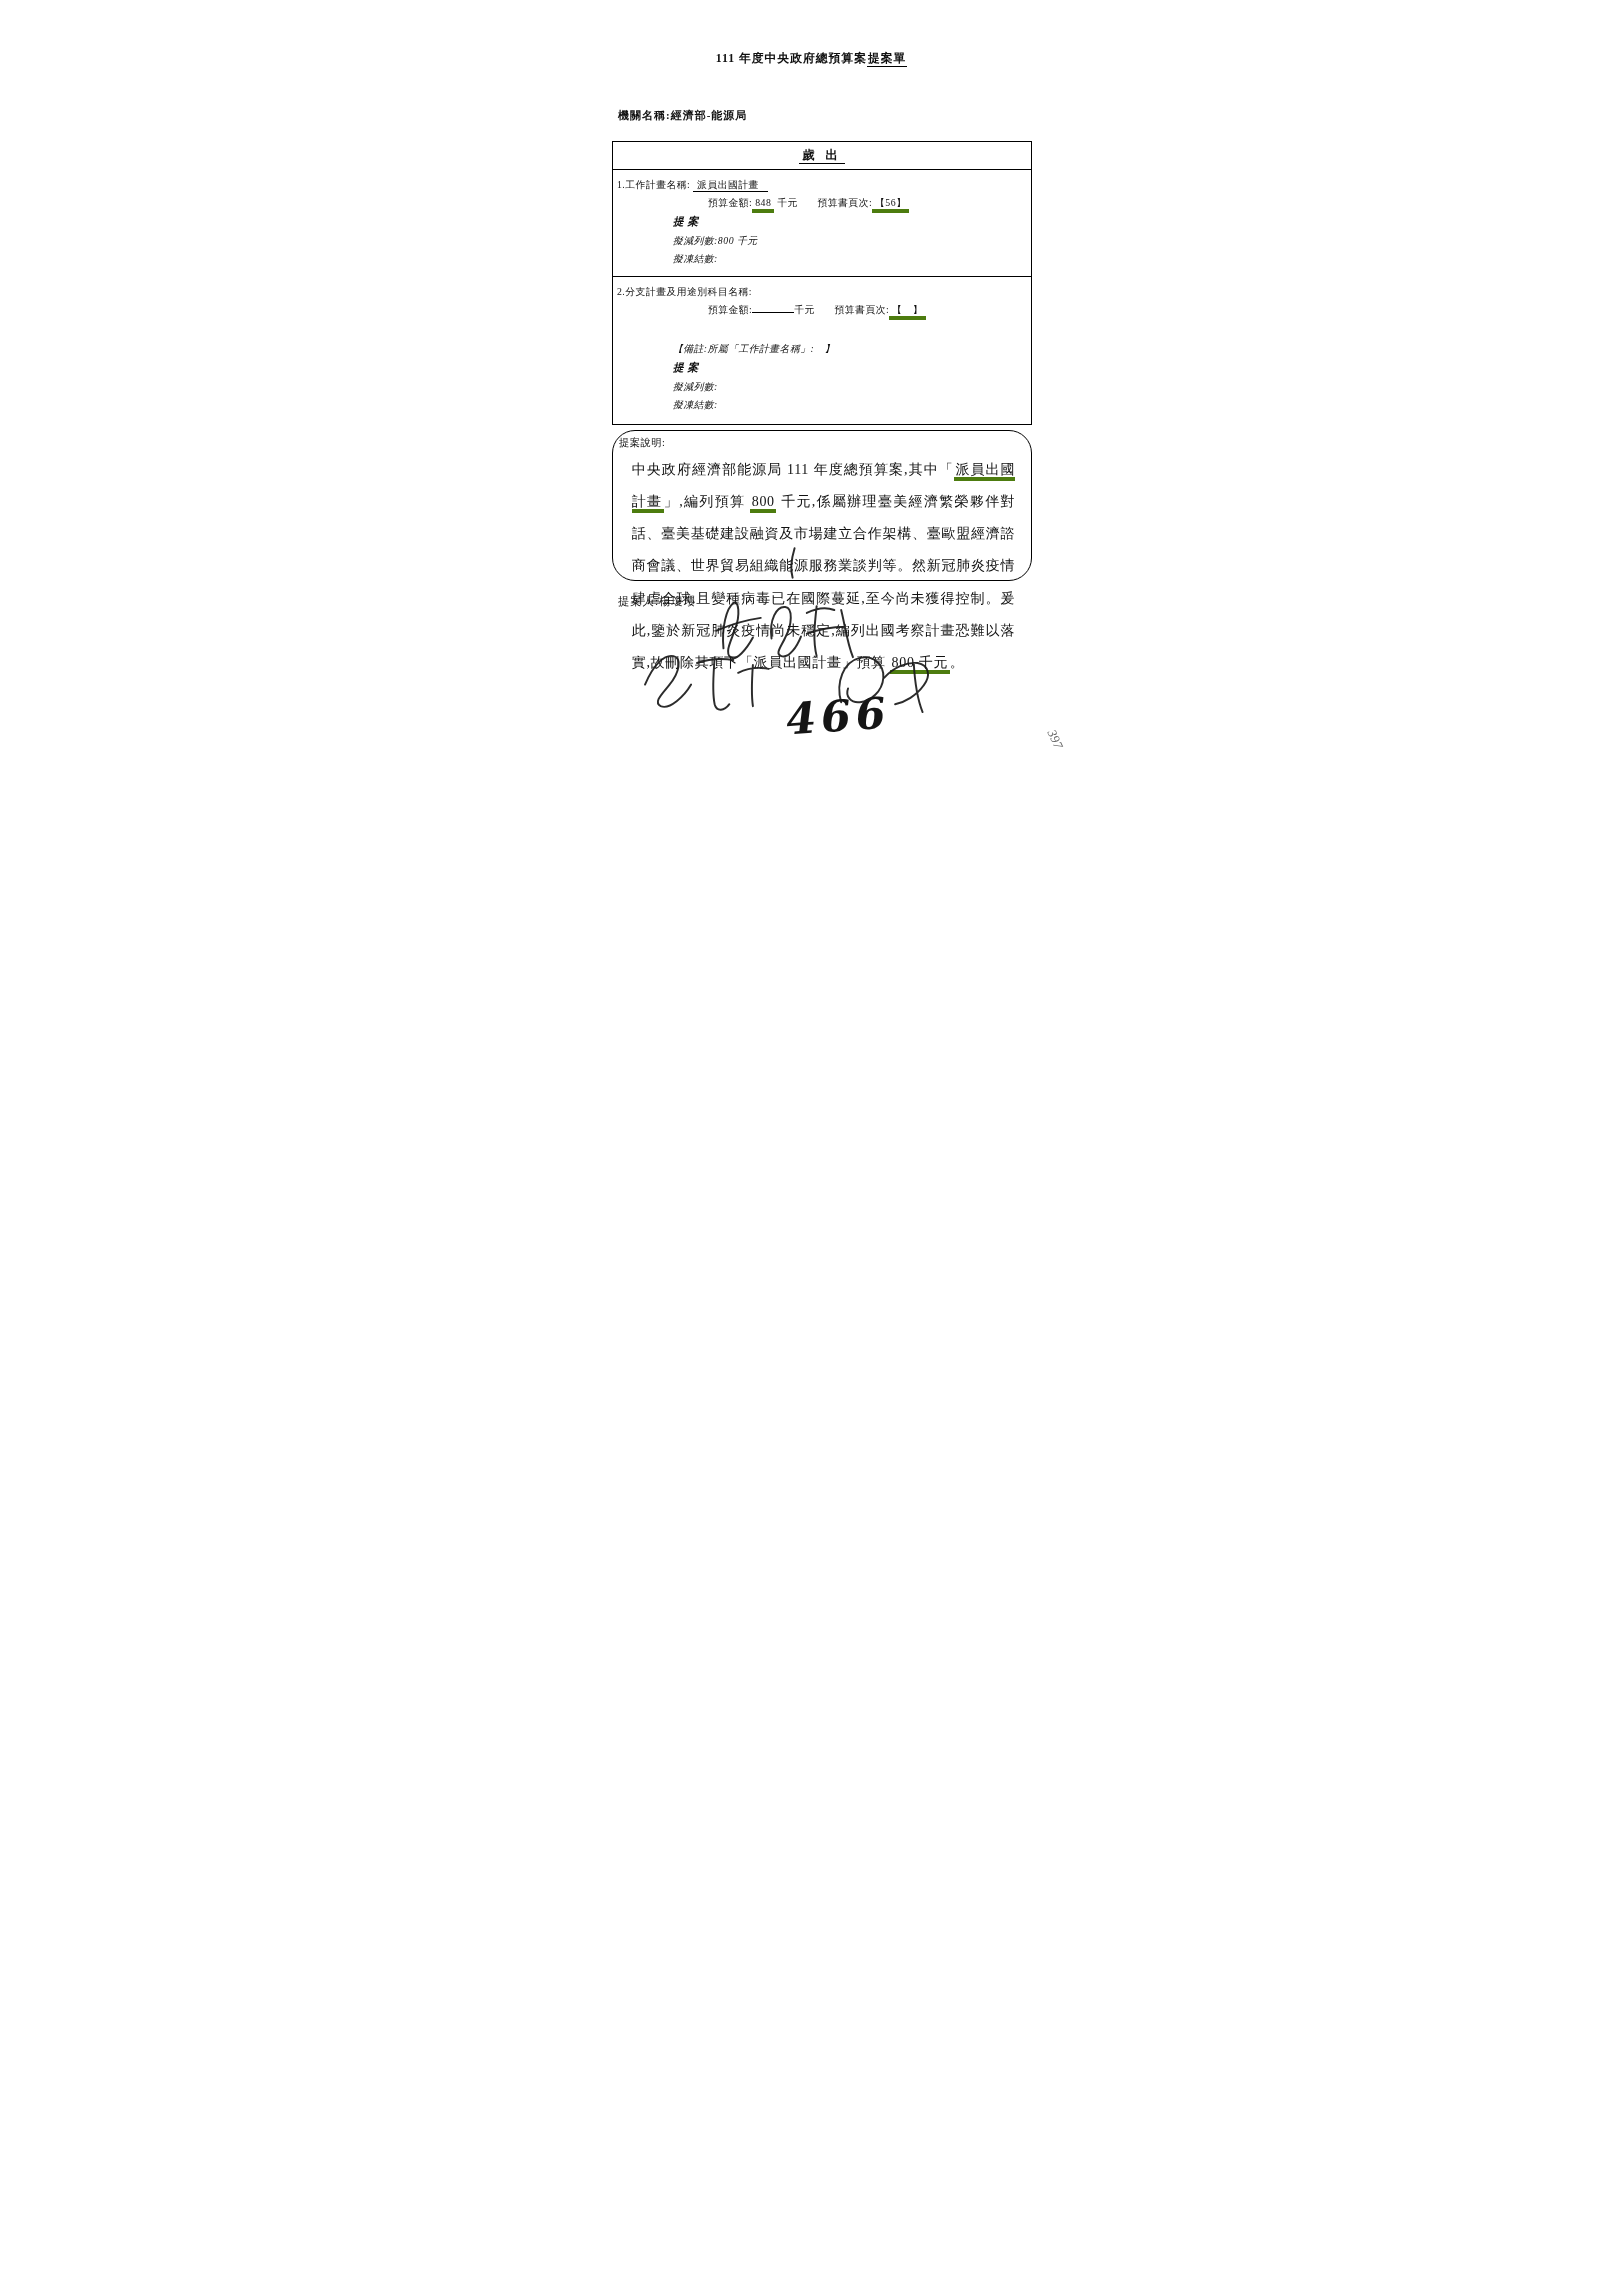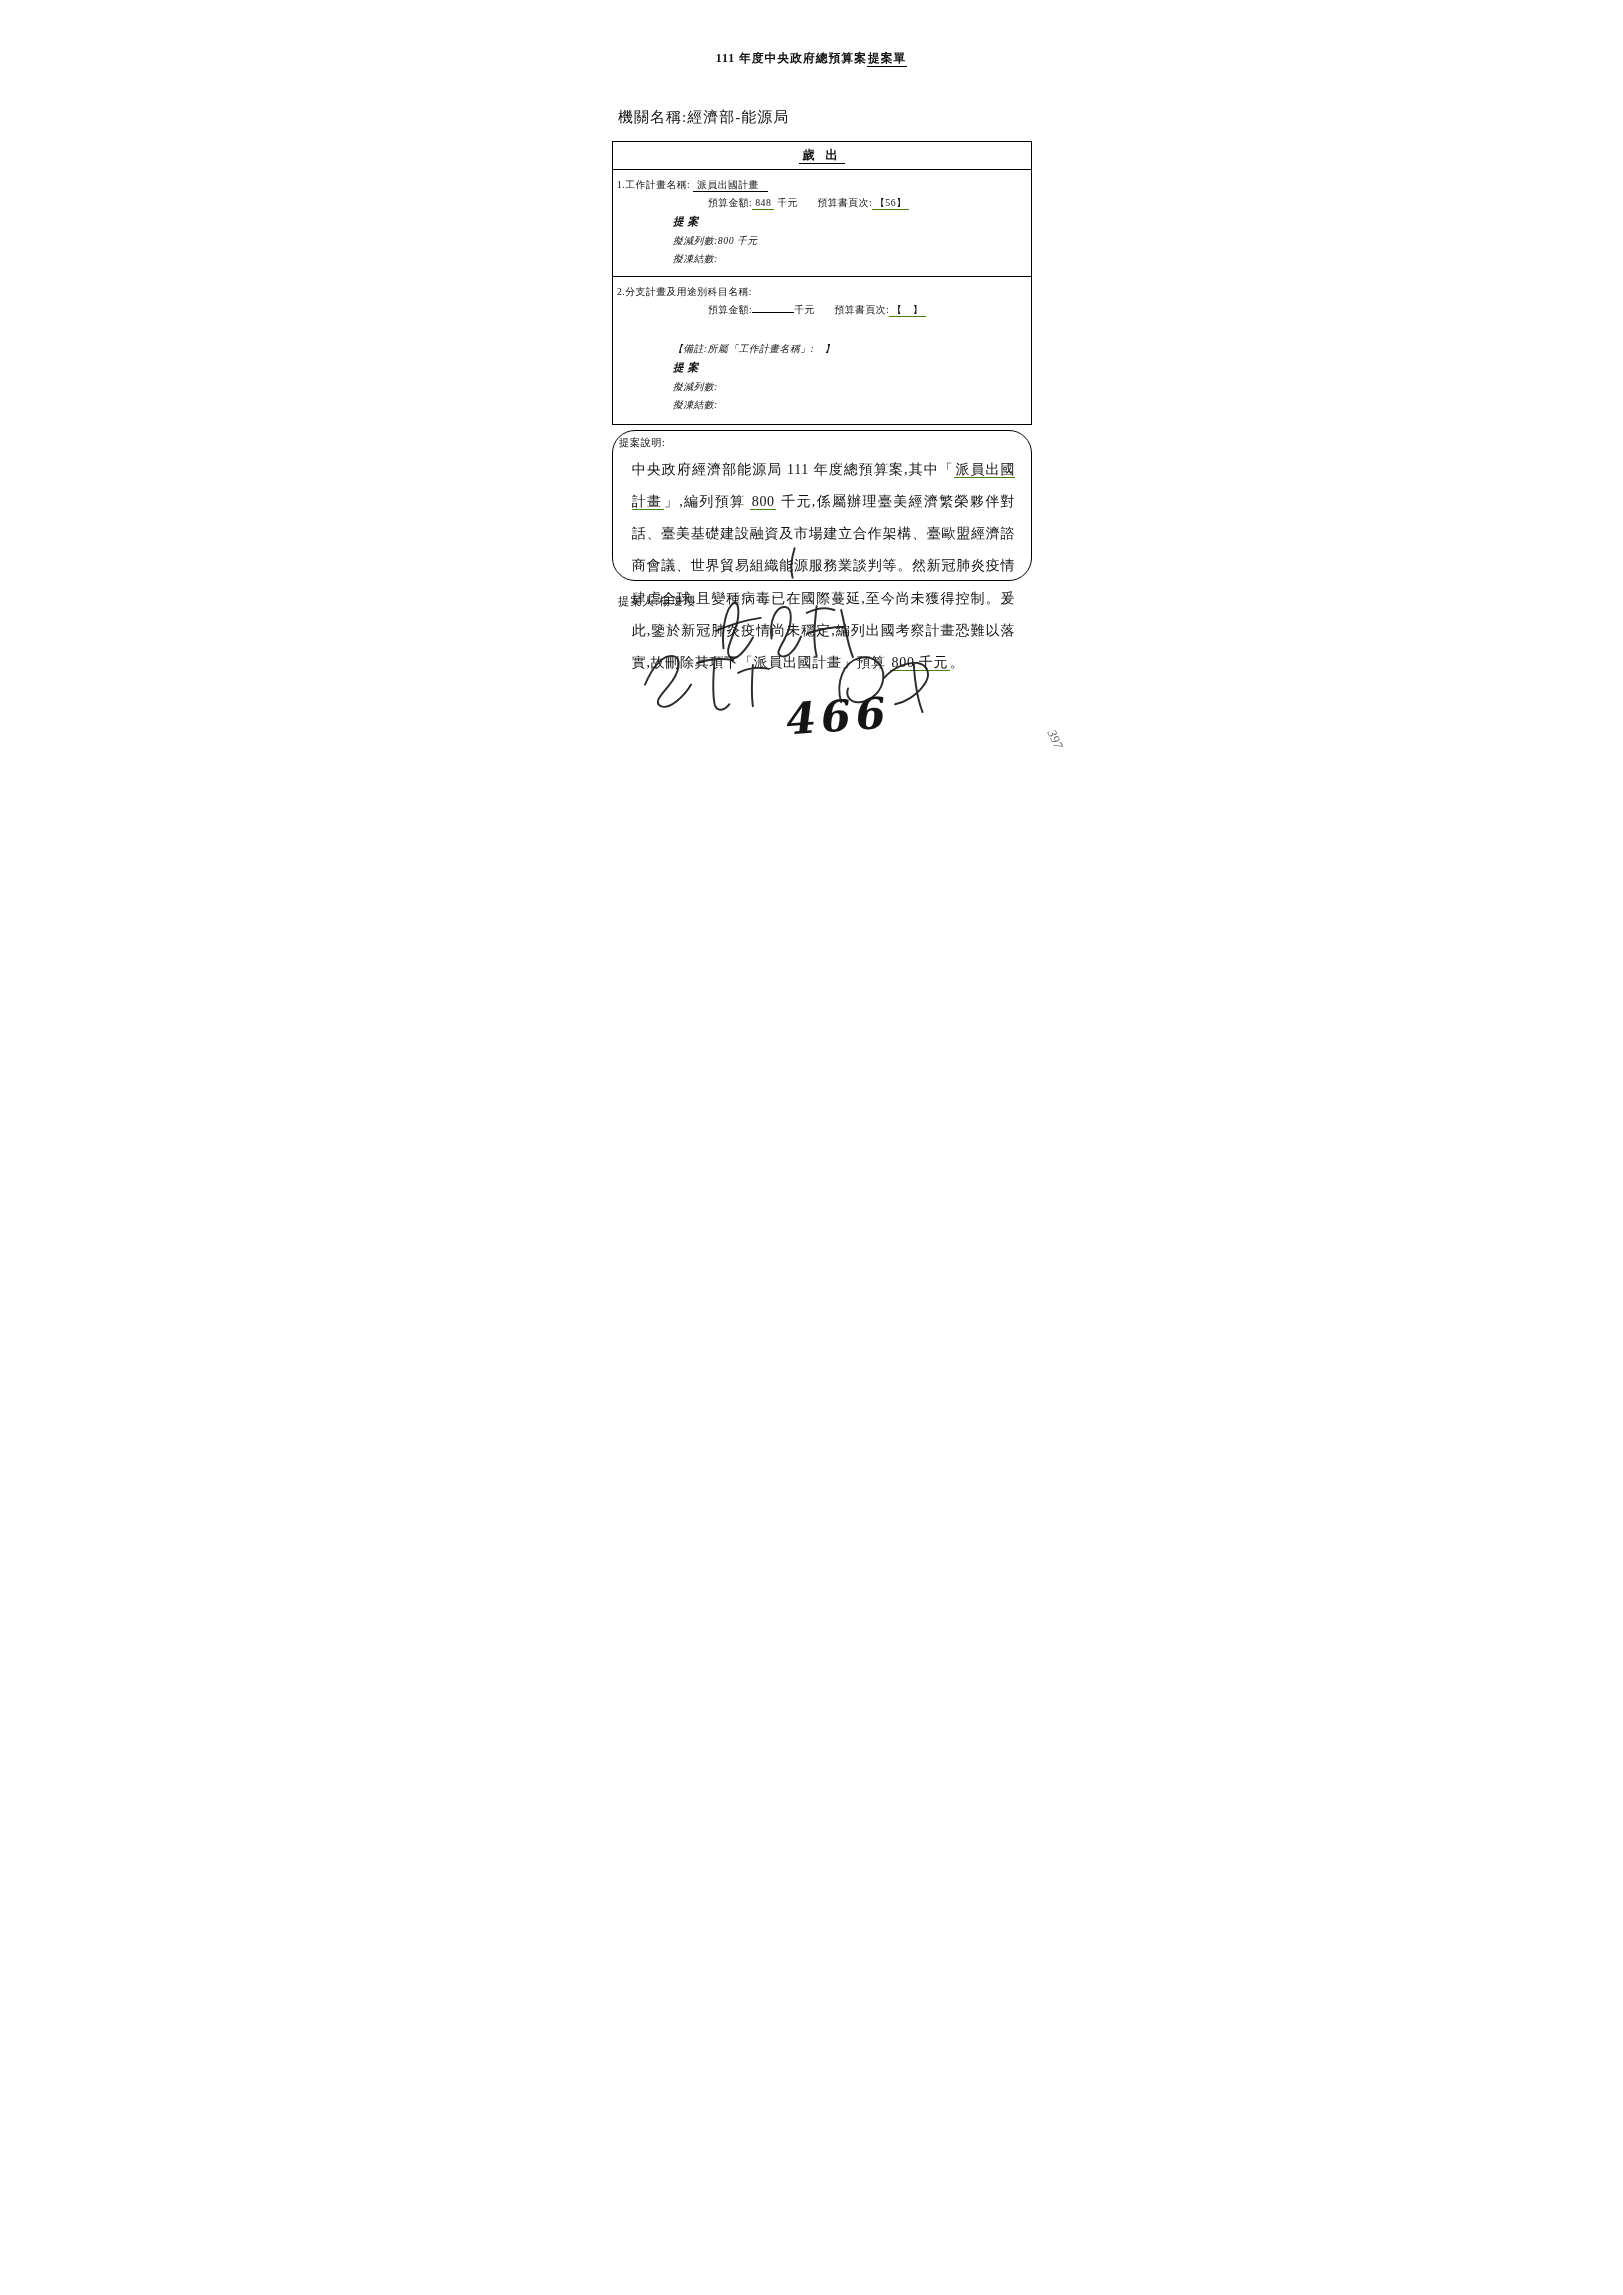--- a/index.html
+++ b/index.html
@@ -28,22 +28,22 @@
     font-weight: bold;
     letter-spacing: 1px;
   }
   .u-title { border-bottom: 1.2px solid #000; padding: 0 1px 0.5px; }
 
   
   .agency {
     position: absolute;
     top: 108px;
     left: 77px;
-    font-size: 15px;
-    font-weight: normal;
+    font-size: 11px;
+    font-weight: bold;
     letter-spacing: 1px;
   }
 
   
   .box {
     position: absolute;
     left: 71px;
     width: 420px;
     border: 1.5px solid #000;
     background: #fff;
@@ -67,21 +67,21 @@
     font-size: 9.8px;
     line-height: 1.55;
     margin: 2.9px 0;
     letter-spacing: 0.5px;
     white-space: pre-wrap;
   }
   .indent-1 { margin-left: 56px; font-style: italic; }
   .indent-2 { margin-left: 91px; }
   .bold { font-weight: bold; font-size: 10.8px; }
   .gap { margin-left: 19.6px; }
-  .u { border-bottom: 1px solid #4d7c0f; padding: 0 2.9px 0.5px; }
+  .u { border-bottom: 4px solid #4d7c0f; padding: 0 2.9px 0.5px; }
   .u-wide { border-bottom: 1px solid #000; padding: 0 8.8px 0.5px 3.9px; }
   .blank-line {
     display: inline-block;
     width: 42px;
     border-bottom: 1px solid #000;
     height: 10.8px;
     vertical-align: baseline;
   }
   .note-gap { margin-top: 23.5px; }
 

